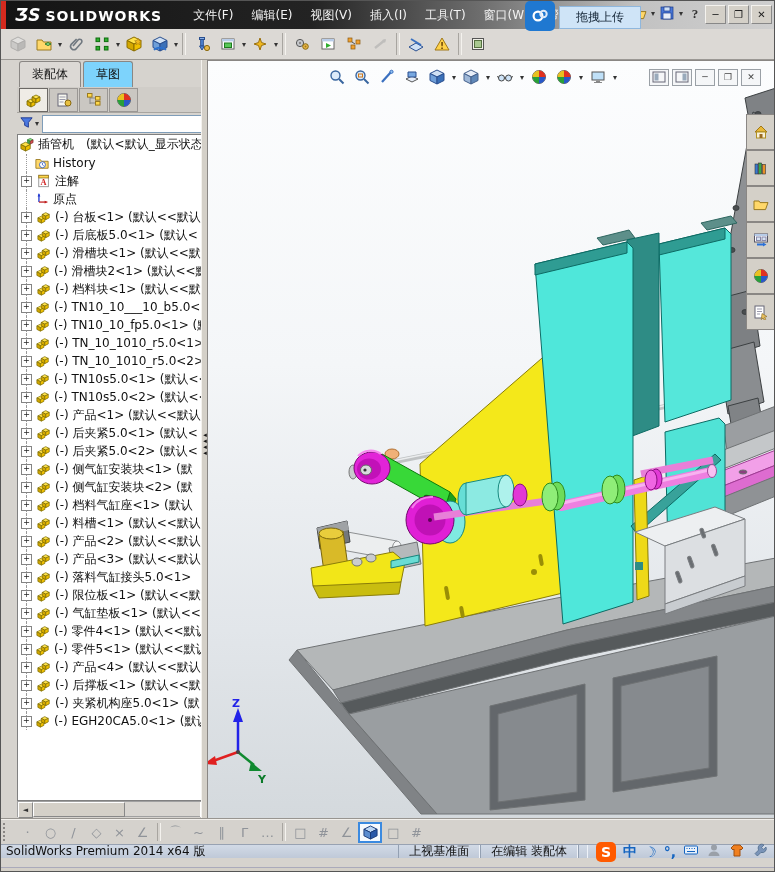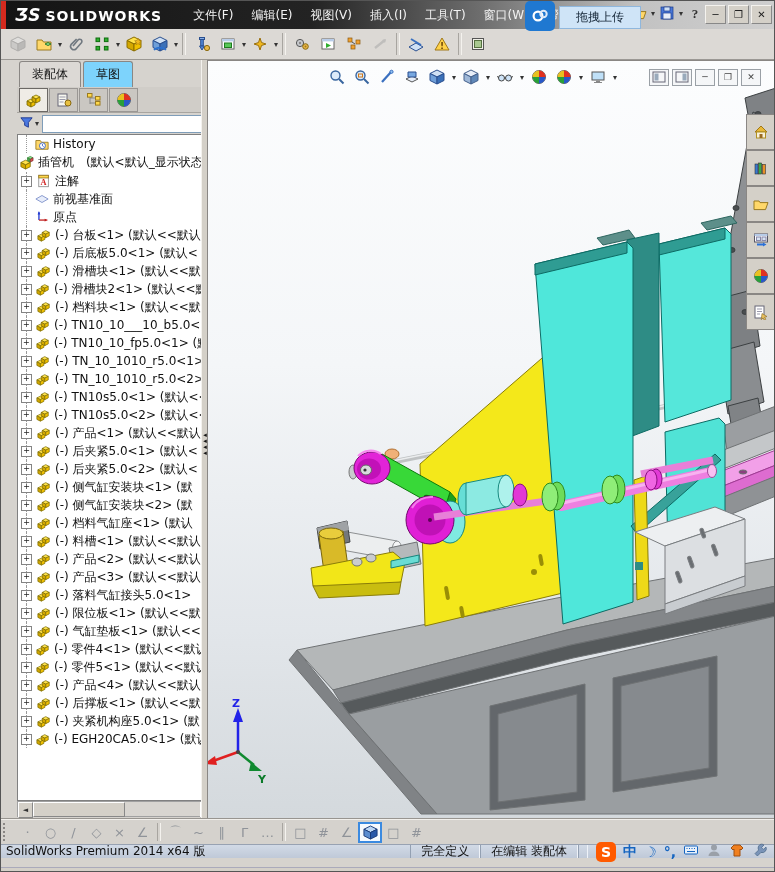--- a/index.html
+++ b/index.html
@@ -353,68 +353,58 @@
       <span>
         <svg width="15" height="15" viewBox="0 0 16 16">
             <path d="M2,3 H14 L10,8 V13 L6,11 V8 Z" fill="#4a78e0" stroke="#20398f" stroke-width="1"></path>
           </svg>
       </span>
       <span class="dd">▾</span>
       <div id="filterbox"></div>
     </div>
     <div id="tree" class="abs">
         <div id="treeinner">
+          <div class="trow rootrow">
+            <span class="ticon">
+              <svg width="15" height="15" viewBox="0 0 16 16" xmlns="http://www.w3.org/2000/svg">
+                <g stroke="#7a6a00" stroke-width="0.8">
+                  <polygon points="2,8 7,5.5 12,8 7,10.5" fill="#ffe24a"></polygon>
+                  <polygon points="2,8 7,10.5 7,15 2,12.5" fill="#d4a800"></polygon>
+                  <polygon points="7,10.5 12,8 12,12.5 7,15" fill="#f0c000"></polygon>
+                </g>
+                <polygon points="9,3 12,1.5 15,3 12,4.5" fill="#8fe08f" stroke="#2a7a2a" stroke-width="0.7"></polygon>
+                <polygon points="9,3 12,4.5 12,7.5 9,6" fill="#4aa84a" stroke="#2a7a2a" stroke-width="0.7"></polygon>
+                <polygon points="12,4.5 15,3 15,6 12,7.5" fill="#d85050" stroke="#7a2a2a" stroke-width="0.7"></polygon>
+              </svg>
+            </span>
+ <span class="tlabel" style="font-size:12px"><span>插管机</span>　<span>(默认&lt;默认_显示状态</span></span>
+          </div>
           <div class="trow">
             <span class="guide"></span>
             <span class="noexp"></span>
             <span class="ticon">
               <svg width="14" height="14" viewBox="0 0 16 16" xmlns="http://www.w3.org/2000/svg">
                 <path d="M1,4 h5 l1.5,2 H15 v8 H1 Z" fill="#ffd86a" stroke="#9a7a20"></path>
                 <circle cx="8.5" cy="10" r="3.4" fill="#fff" stroke="#2050c0" stroke-width="0.9"></circle>
                 <path d="M8.5,8 v2 l1.4,1" stroke="#2050c0" fill="none" stroke-width="0.9"></path>
               </svg>
             </span>
             <span class="tlabel">History</span>
           </div>
-          <div class="trow rootrow">
-            <span class="ticon">
-              <svg width="15" height="15" viewBox="0 0 16 16" xmlns="http://www.w3.org/2000/svg">
-                <g stroke="#7a6a00" stroke-width="0.8">
-                  <polygon points="2,8 7,5.5 12,8 7,10.5" fill="#ffe24a"></polygon>
-                  <polygon points="2,8 7,10.5 7,15 2,12.5" fill="#d4a800"></polygon>
-                  <polygon points="7,10.5 12,8 12,12.5 7,15" fill="#f0c000"></polygon>
-                </g>
-                <polygon points="9,3 12,1.5 15,3 12,4.5" fill="#8fe08f" stroke="#2a7a2a" stroke-width="0.7"></polygon>
-                <polygon points="9,3 12,4.5 12,7.5 9,6" fill="#4aa84a" stroke="#2a7a2a" stroke-width="0.7"></polygon>
-                <polygon points="12,4.5 15,3 15,6 12,7.5" fill="#d85050" stroke="#7a2a2a" stroke-width="0.7"></polygon>
-              </svg>
-            </span>
- <span class="tlabel" style="font-size:12px"><span>插管机</span>　<span>(默认&lt;默认_显示状态</span></span>
-          </div>
           <div class="trow">
             <span class="guide"></span>
             <span class="expander">+</span>
             <span class="ticon">
               <svg width="14" height="14" viewBox="0 0 16 16" xmlns="http://www.w3.org/2000/svg">
                 <rect x="2" y="1.5" width="11" height="13" fill="#fff" stroke="#909090"></rect>
                 <rect x="2" y="1.5" width="11" height="3" fill="#ffd84a" stroke="#9a7a20"></rect>
                 <text x="7.5" y="13" font-size="9.5" font-weight="bold" fill="#d02020" text-anchor="middle" font-family="serif">A</text>
               </svg>
             </span>
             <span class="tlabel">注解</span>
-          </div>
-          <div class="trow">
-            <span class="guide"></span>
-            <span class="noexp"></span>
-            <span class="ticon">
-              <svg width="14" height="14" viewBox="0 0 16 16" xmlns="http://www.w3.org/2000/svg">
-                <polygon points="1,8 8,4 15,8 8,12" fill="#e4ebfa" fill-opacity="0.9" stroke="#7d8fc9"></polygon>
-              </svg>
-            </span>
-            <span class="tlabel">前视基准面</span>
           </div>
           <div class="trow">
             <span class="guide"></span>
             <span class="noexp"></span>
             <span class="ticon">
               <svg width="14" height="14" viewBox="0 0 16 16" xmlns="http://www.w3.org/2000/svg">
                 <path d="M4.5,2.5 V11.5" stroke="#2038d0" stroke-width="1.5" fill="none"></path>
                 <polygon points="4.5,1 3,5 6,5" fill="#2038d0"></polygon>
                 <path d="M4.5,11.5 H13" stroke="#c02020" stroke-width="1.5" fill="none"></path>
                 <polygon points="15,11.5 11,10 11,13" fill="#c02020"></polygon>
@@ -1255,21 +1245,21 @@
           <polygon points="8,8 15,4.5 15,11.5 8,15" fill="#2858a8" stroke="#1a3a78"></polygon>
         </svg>
       </div>
       <div class="skicon">□</div>
       <div class="skicon">#</div>
     </div>
 
   <div id="statusbar" class="abs">
     <span id="status-left">SolidWorks Premium 2014 x64 版</span>
     <span id="status-spacer"></span>
-    <span class="sseg">完全定义</span>
+    <span class="sseg">上视基准面</span>
     <span class="sseg">在编辑 装配体</span>
     <span class="sseg" style="padding:0 4px"></span>
     <div id="ime">
         <div id="sogou">S</div>
         <span class="imet">中</span>
         <span class="imet">☽</span>
         <span class="imet">°,</span>
         <span><svg width="16" height="16" viewBox="0 0 16 16" xmlns="http://www.w3.org/2000/svg">
             <rect x="1.5" y="4" width="13" height="8" rx="1" fill="#e8f0fa" stroke="#1565c0"></rect>
             <path d="M3.5,6.5 h1 M6,6.5 h1 M8.5,6.5 h1 M11,6.5 h1 M4,9.5 h8" stroke="#1565c0"></path>

